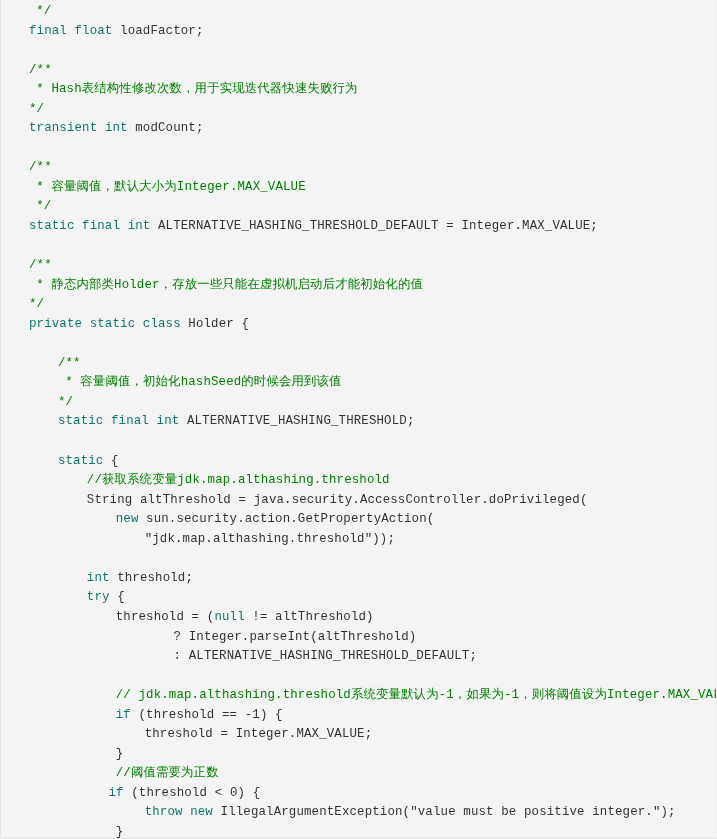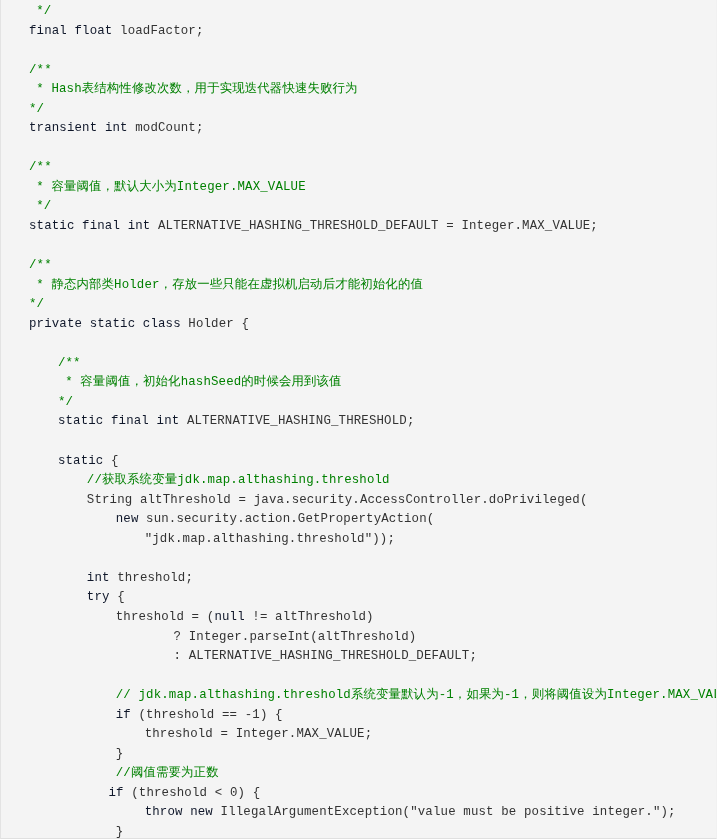--- a/index.html
+++ b/index.html
@@ -49,18 +49,18 @@
     white-space: pre;
     color: #333333;
   }
 
   
   .kw   { color: #0000cd; }   
   .cm   { color: #008000; }   
   .pl   { color: #333333; }   
   .st   { color: #333333; }   
 </style>
-<style>.kw{color:#0f172a;}.cm{color:#008000;}.pl,.st,.ln{color:#333333;}</style></head>
+<style>.kw{color:#0f766e;}.cm{color:#008000;}.pl,.st,.ln{color:#333333;}</style></head>
 <body>
 
 <div id="code-block" style="background: rgb(244, 244, 244); border-left-color: rgb(227, 227, 227);">
   <pre id="code-lines"><span class="ln" style="padding-left: 35.23px;"><span class="cm">*/</span></span><span class="ln" style="padding-left: 28px;"><span class="kw">final</span><span class="pl"> </span><span class="kw">float</span><span class="pl"> loadFactor;</span></span><span class="ln" style="padding-left: 28px;">&nbsp;</span><span class="ln" style="padding-left: 28px;"><span class="cm">/**</span></span><span class="ln" style="padding-left: 35.23px;"><span class="cm">* Hash表结构性修改次数，用于实现迭代器快速失败行为</span></span><span class="ln" style="padding-left: 28px;"><span class="cm">*/</span></span><span class="ln" style="padding-left: 28px;"><span class="kw">transient</span><span class="pl"> </span><span class="kw">int</span><span class="pl"> modCount;</span></span><span class="ln" style="padding-left: 28px;">&nbsp;</span><span class="ln" style="padding-left: 28px;"><span class="cm">/**</span></span><span class="ln" style="padding-left: 35.23px;"><span class="cm">* 容量阈值，默认大小为Integer.MAX_VALUE</span></span><span class="ln" style="padding-left: 35.23px;"><span class="cm">*/</span></span><span class="ln" style="padding-left: 28px;"><span class="kw">static</span><span class="pl"> </span><span class="kw">final</span><span class="pl"> </span><span class="kw">int</span><span class="pl"> ALTERNATIVE_HASHING_THRESHOLD_DEFAULT = Integer.MAX_VALUE;</span></span><span class="ln" style="padding-left: 28px;">&nbsp;</span><span class="ln" style="padding-left: 28px;"><span class="cm">/**</span></span><span class="ln" style="padding-left: 35.23px;"><span class="cm">* 静态内部类Holder，存放一些只能在虚拟机启动后才能初始化的值</span></span><span class="ln" style="padding-left: 28px;"><span class="cm">*/</span></span><span class="ln" style="padding-left: 28px;"><span class="kw">private</span><span class="pl"> </span><span class="kw">static</span><span class="pl"> </span><span class="kw">class</span><span class="pl"> Holder {</span></span><span class="ln" style="padding-left: 28px;">&nbsp;</span><span class="ln" style="padding-left: 56.92px;"><span class="cm">/**</span></span><span class="ln" style="padding-left: 64.15px;"><span class="cm">* 容量阈值，初始化hashSeed的时候会用到该值</span></span><span class="ln" style="padding-left: 56.92px;"><span class="cm">*/</span></span><span class="ln" style="padding-left: 56.92px;"><span class="kw">static</span><span class="pl"> </span><span class="kw">final</span><span class="pl"> </span><span class="kw">int</span><span class="pl"> ALTERNATIVE_HASHING_THRESHOLD;</span></span><span class="ln" style="padding-left: 28px;">&nbsp;</span><span class="ln" style="padding-left: 56.92px;"><span class="kw">static</span><span class="pl"> {</span></span><span class="ln" style="padding-left: 85.84px;"><span class="cm">//获取系统变量jdk.map.althashing.threshold</span></span><span class="ln" style="padding-left: 85.84px;"><span class="pl">String altThreshold = java.security.AccessController.doPrivileged(</span></span><span class="ln" style="padding-left: 114.76px;"><span class="kw">new</span><span class="pl"> sun.security.action.GetPropertyAction(</span></span><span class="ln" style="padding-left: 143.68px;"><span class="st">"jdk.map.althashing.threshold"));</span></span><span class="ln" style="padding-left: 28px;">&nbsp;</span><span class="ln" style="padding-left: 85.84px;"><span class="kw">int</span><span class="pl"> threshold;</span></span><span class="ln" style="padding-left: 85.84px;"><span class="kw">try</span><span class="pl"> {</span></span><span class="ln" style="padding-left: 114.76px;"><span class="pl">threshold = (</span><span class="kw">null</span><span class="pl"> != altThreshold)</span></span><span class="ln" style="padding-left: 172.6px;"><span class="pl">? Integer.parseInt(altThreshold)</span></span><span class="ln" style="padding-left: 172.6px;"><span class="pl">: ALTERNATIVE_HASHING_THRESHOLD_DEFAULT;</span></span><span class="ln" style="padding-left: 28px;">&nbsp;</span><span class="ln" style="padding-left: 114.76px;"><span class="cm">// jdk.map.althashing.threshold系统变量默认为-1，如果为-1，则将阈值设为Integer.MAX_VALUE</span></span><span class="ln" style="padding-left: 114.76px;"><span class="kw">if</span><span class="pl"> (threshold == -1) {</span></span><span class="ln" style="padding-left: 143.68px;"><span class="pl">threshold = Integer.MAX_VALUE;</span></span><span class="ln" style="padding-left: 114.76px;"><span class="pl">}</span></span><span class="ln" style="padding-left: 114.76px;"><span class="cm">//阈值需要为正数</span></span><span class="ln" style="padding-left: 107.53px;"><span class="kw">if</span><span class="pl"> (threshold &lt; 0) {</span></span><span class="ln" style="padding-left: 143.68px;"><span class="kw">throw</span><span class="pl"> </span><span class="kw">new</span><span class="pl"> IllegalArgumentException(</span><span class="st">"value must be positive integer."</span><span class="pl">);</span></span><span class="ln" style="padding-left: 114.76px;"><span class="pl">}</span></span></pre>
 </div>
 
 </body></html>

